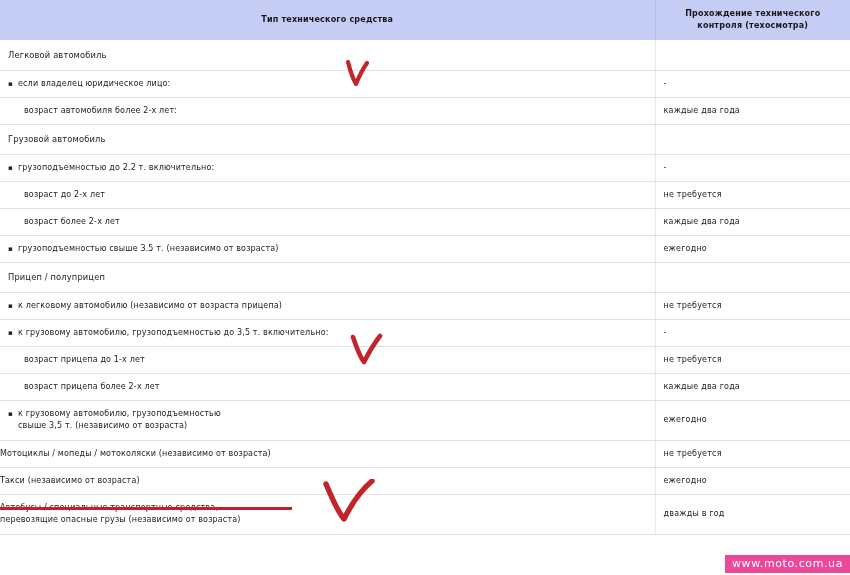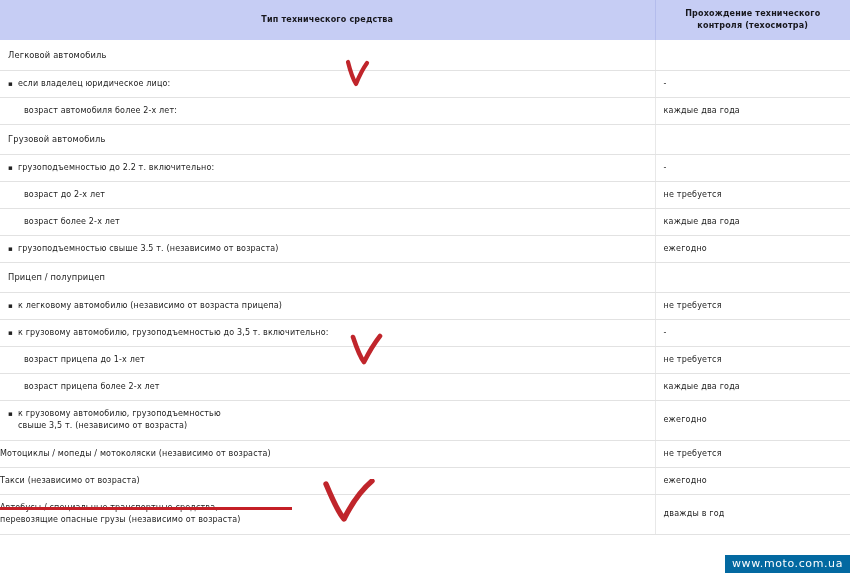--- a/index.html
+++ b/index.html
@@ -110,21 +110,21 @@
     top: 507px;
     width: 292px;
     height: 3px;
     background: #c41f26;
   }
 
   #watermark {
     position: absolute;
     right: 0px;
     bottom: 2px;
-    background: #0369a1;
+    background: #ec4899;
     color: #ffffff;
     font-family: "DejaVu Sans", "Liberation Sans", sans-serif;
     font-size: 11px;
     letter-spacing: .6px;
     padding: 2px 7px 3px 7px;
   }
 </style>
 </head>
 <body>
 

